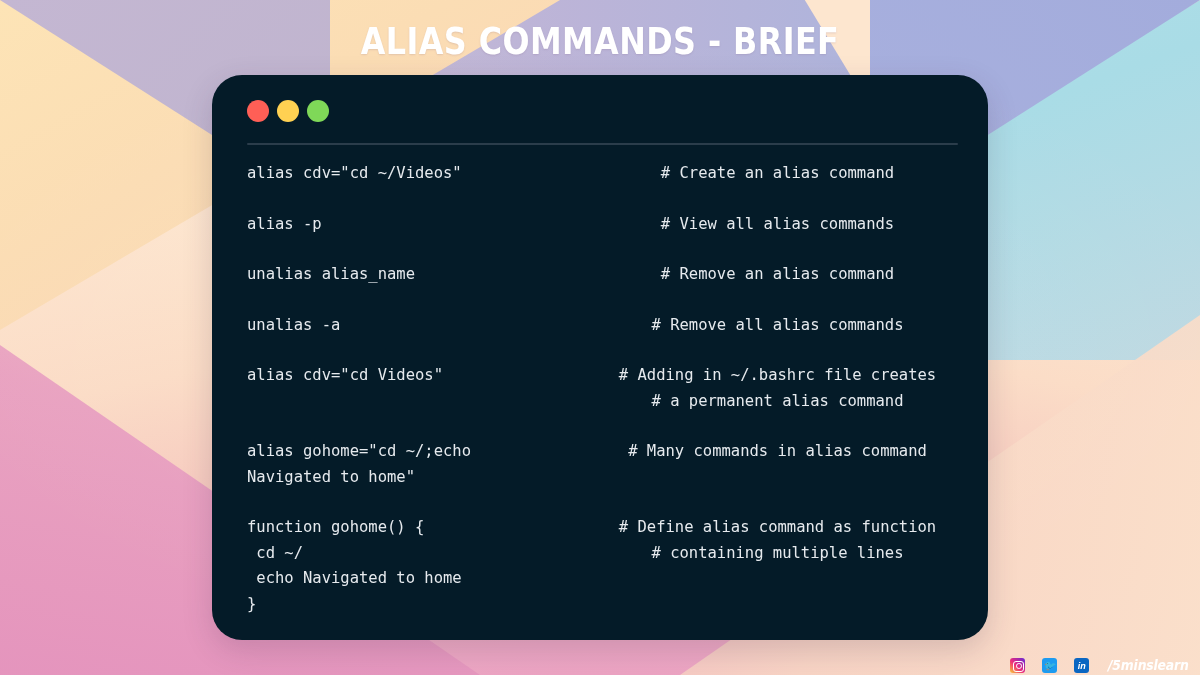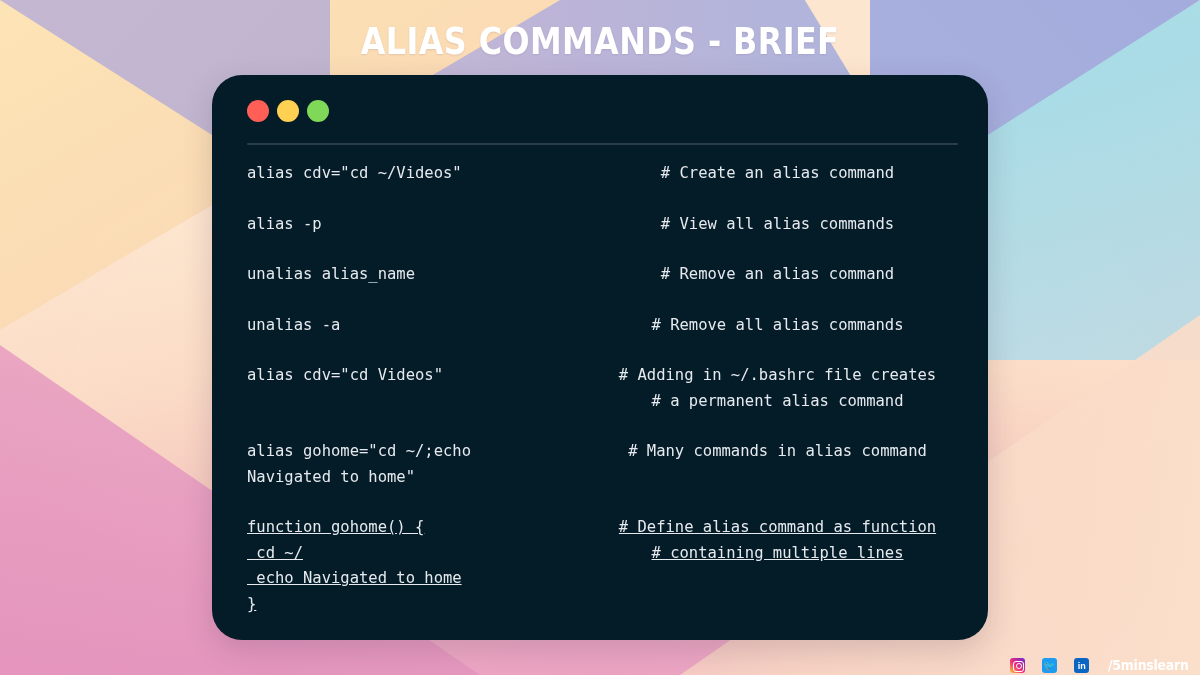--- a/index.html
+++ b/index.html
@@ -99,30 +99,31 @@
 
   #code {
     padding:18px 35px 0 35px;
     font-family:"DejaVu Sans Mono", monospace;
     font-size:15.5px;
     line-height:25.5px;
     color:#e6eaee;
     white-space:pre;
   }
   .row { display:flex; margin-bottom:25px; }
-  .row:last-child { margin-bottom:13px;text-decoration:underline; }
+  .row:last-child { margin-bottom:13px; }
   .col-cmd { width:355px; flex:0 0 355px; }
   .col-cmt { flex:1 1 auto;text-align:center; }
   .line { display:block; }
 
   
   #watermark {
     position:absolute; right:4px; bottom:2px;
     display:flex; align-items:center; gap:17px;
     z-index:4;
+    font-style:italic;
   }
   .sicon { width:15px; height:15px; border-radius:3px; display:block; }
   .ig {
     background:linear-gradient(45deg,#f9ce34 0%,#ee2a7b 45%,#6228d7 100%);
     position:relative;
   }
   .ig::before {
     content:""; position:absolute; left:3px; top:3px; width:9px; height:9px;
     border:1.4px solid #fff; border-radius:3px;
   }

